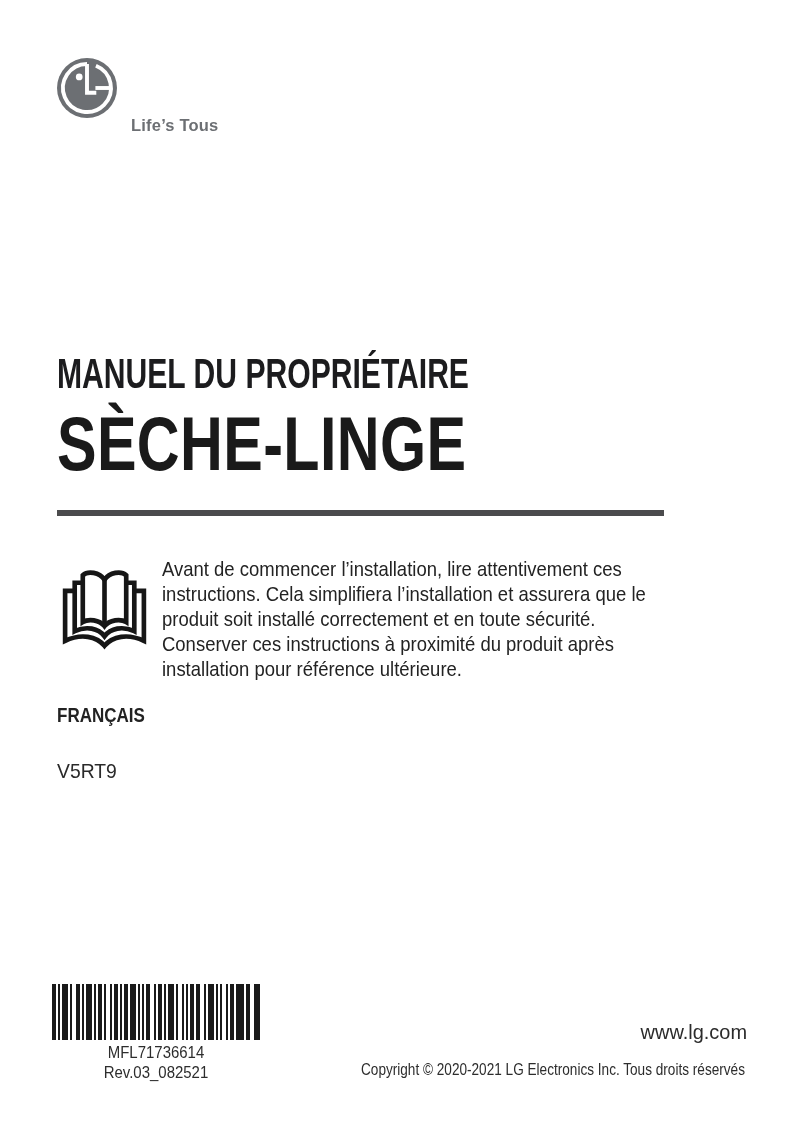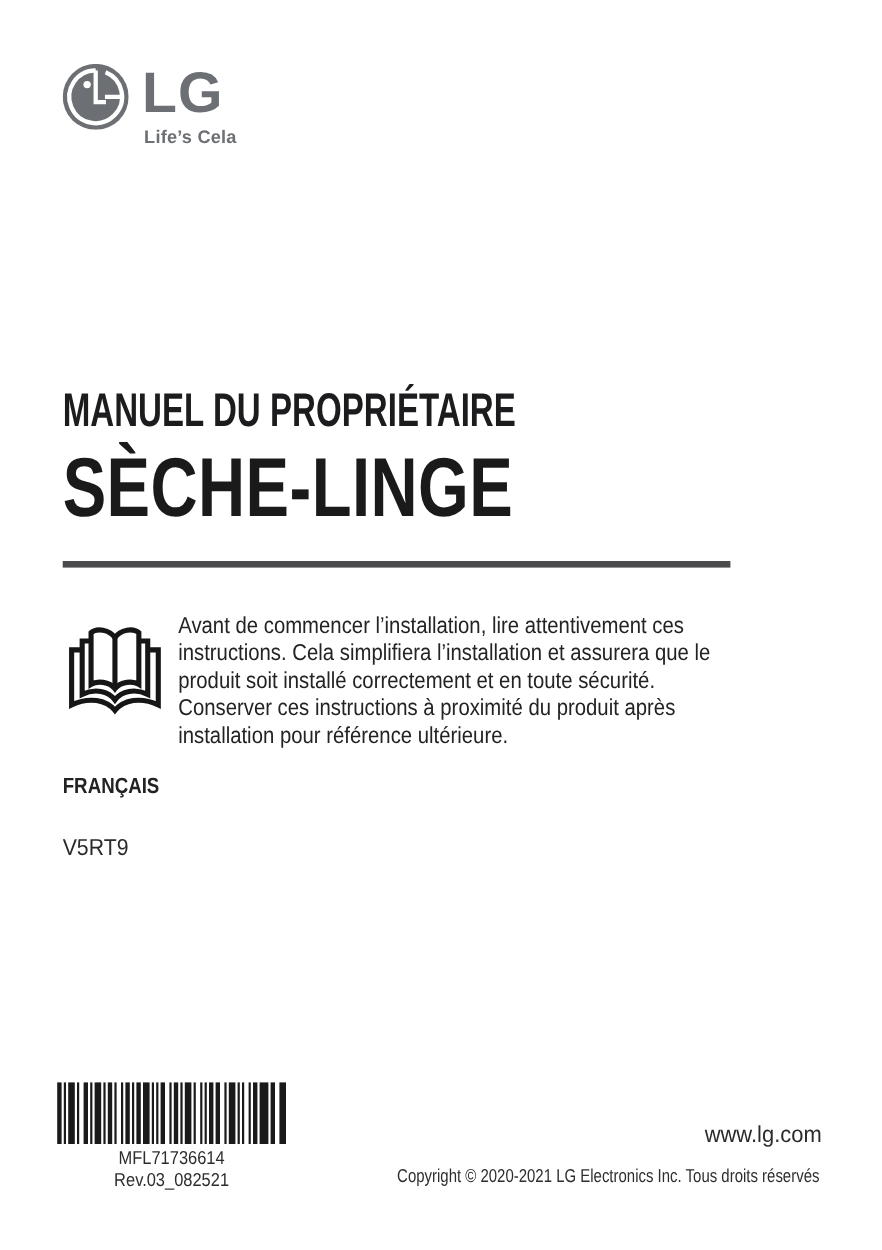--- a/index.html
+++ b/index.html
@@ -100,22 +100,21 @@
 <div class="page">
 
   <div class="lg-logo">
     <svg class="lg-symbol" viewBox="0 0 100 100" xmlns="http://www.w3.org/2000/svg" aria-hidden="true">
       <circle cx="50" cy="50" r="50" fill="currentColor"></circle>
       <path d="M50 10 A40 40 0 1 0 64.9 12.9" stroke="#fff" stroke-width="6.5" fill="none"></path>
       <path d="M50 10 V58 H65.5" stroke="#fff" stroke-width="6.5" fill="none"></path>
       <path d="M90 50 H64" stroke="#fff" stroke-width="6.5" fill="none"></path>
       <circle cx="37" cy="31.5" r="5.6" fill="#fff"></circle>
     </svg>
-    <div class="lg-wordmark">LG</div>
-    <div class="lg-tagline">Life’s Cela</div>
+    <div class="lg-tagline">Life’s Tous</div>
   </div>
 
   <div class="cover-subtitle">MANUEL DU PROPRIÉTAIRE</div>
   <div class="cover-title">SÈCHE-LINGE</div>
   <div class="divider-rule"></div>
 
   <svg class="open-book" viewBox="0 0 100 100" xmlns="http://www.w3.org/2000/svg" aria-hidden="true">
     <g stroke="currentColor" stroke-width="4.6" fill="none" stroke-linejoin="miter">
 
       <path d="M50 21 C45 13.5 33.5 12 28.5 16.5 V63 C34 59.5 45 60.5 50 67 C55 60.5 66 59.5 71.5 63 V16.5 C66.5 12 55 13.5 50 21 Z"></path>

